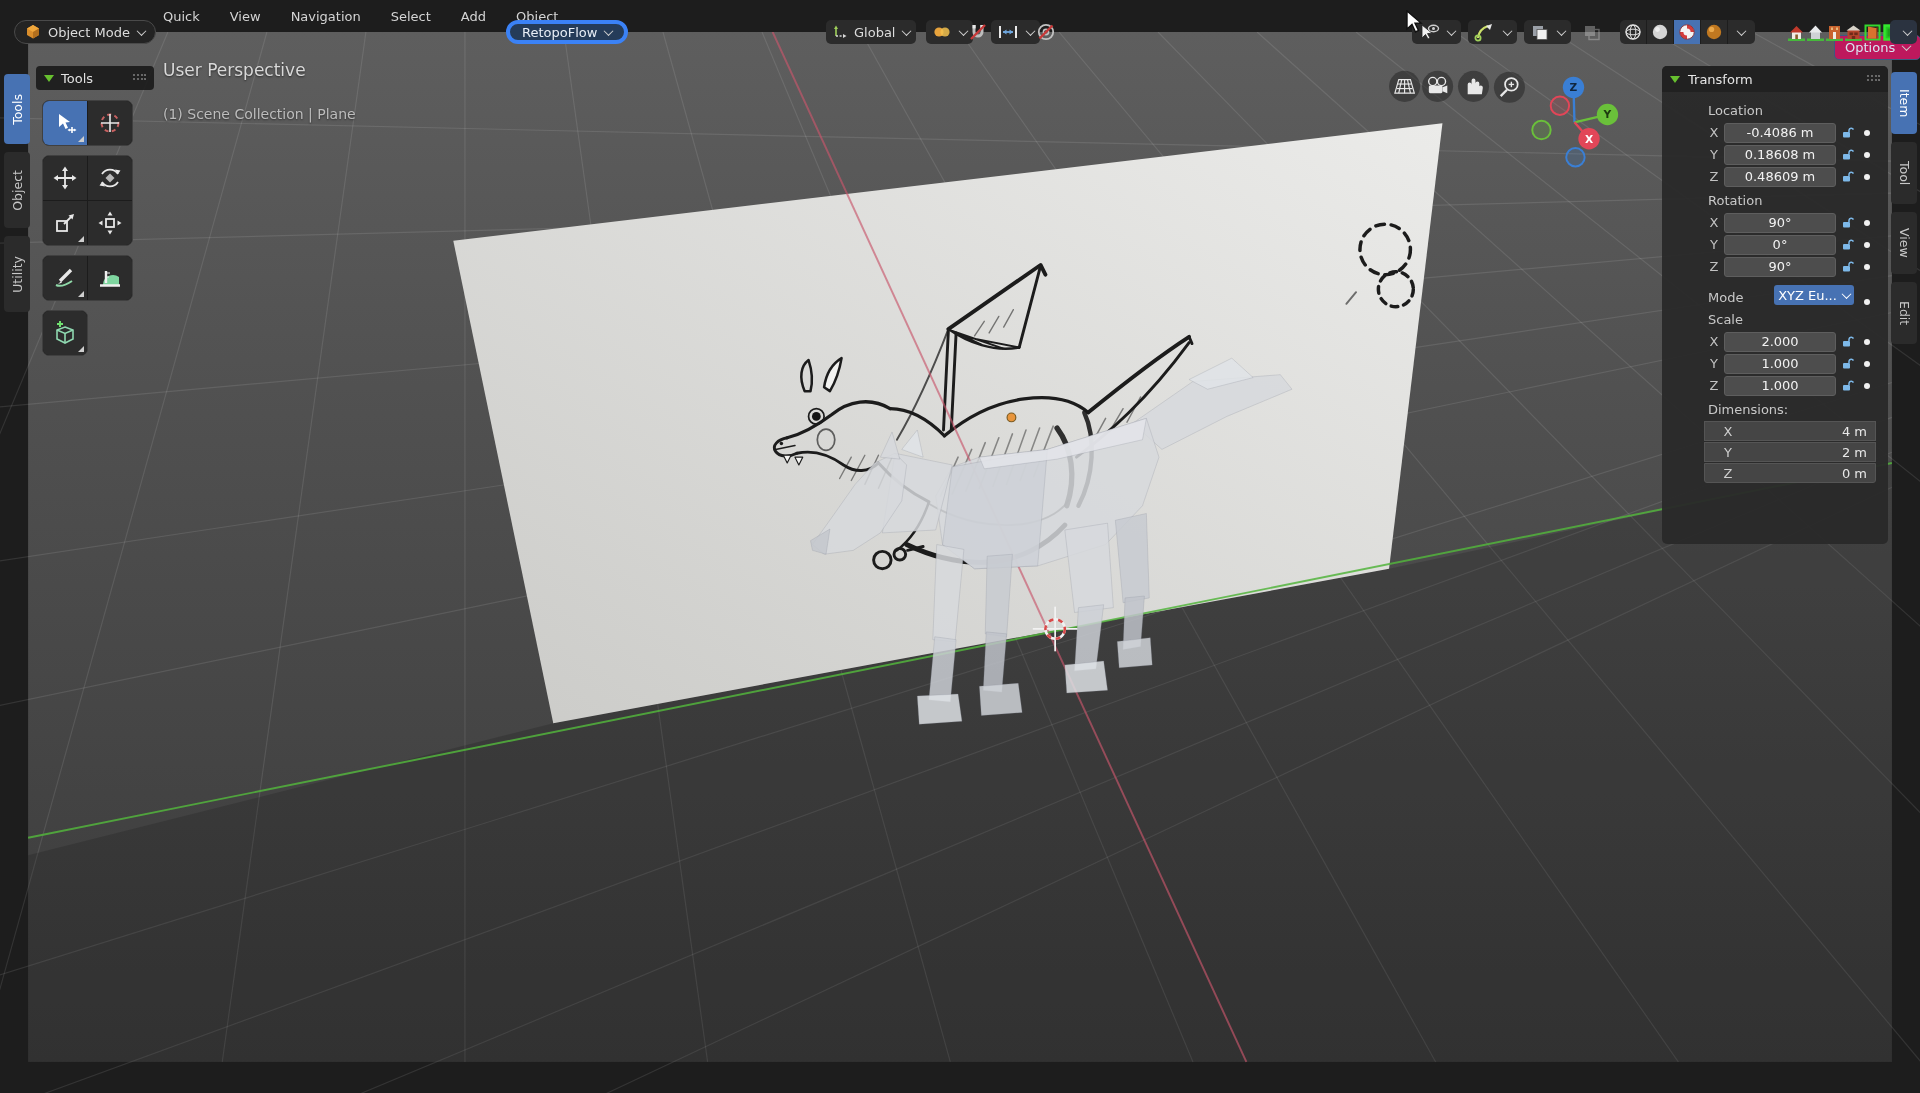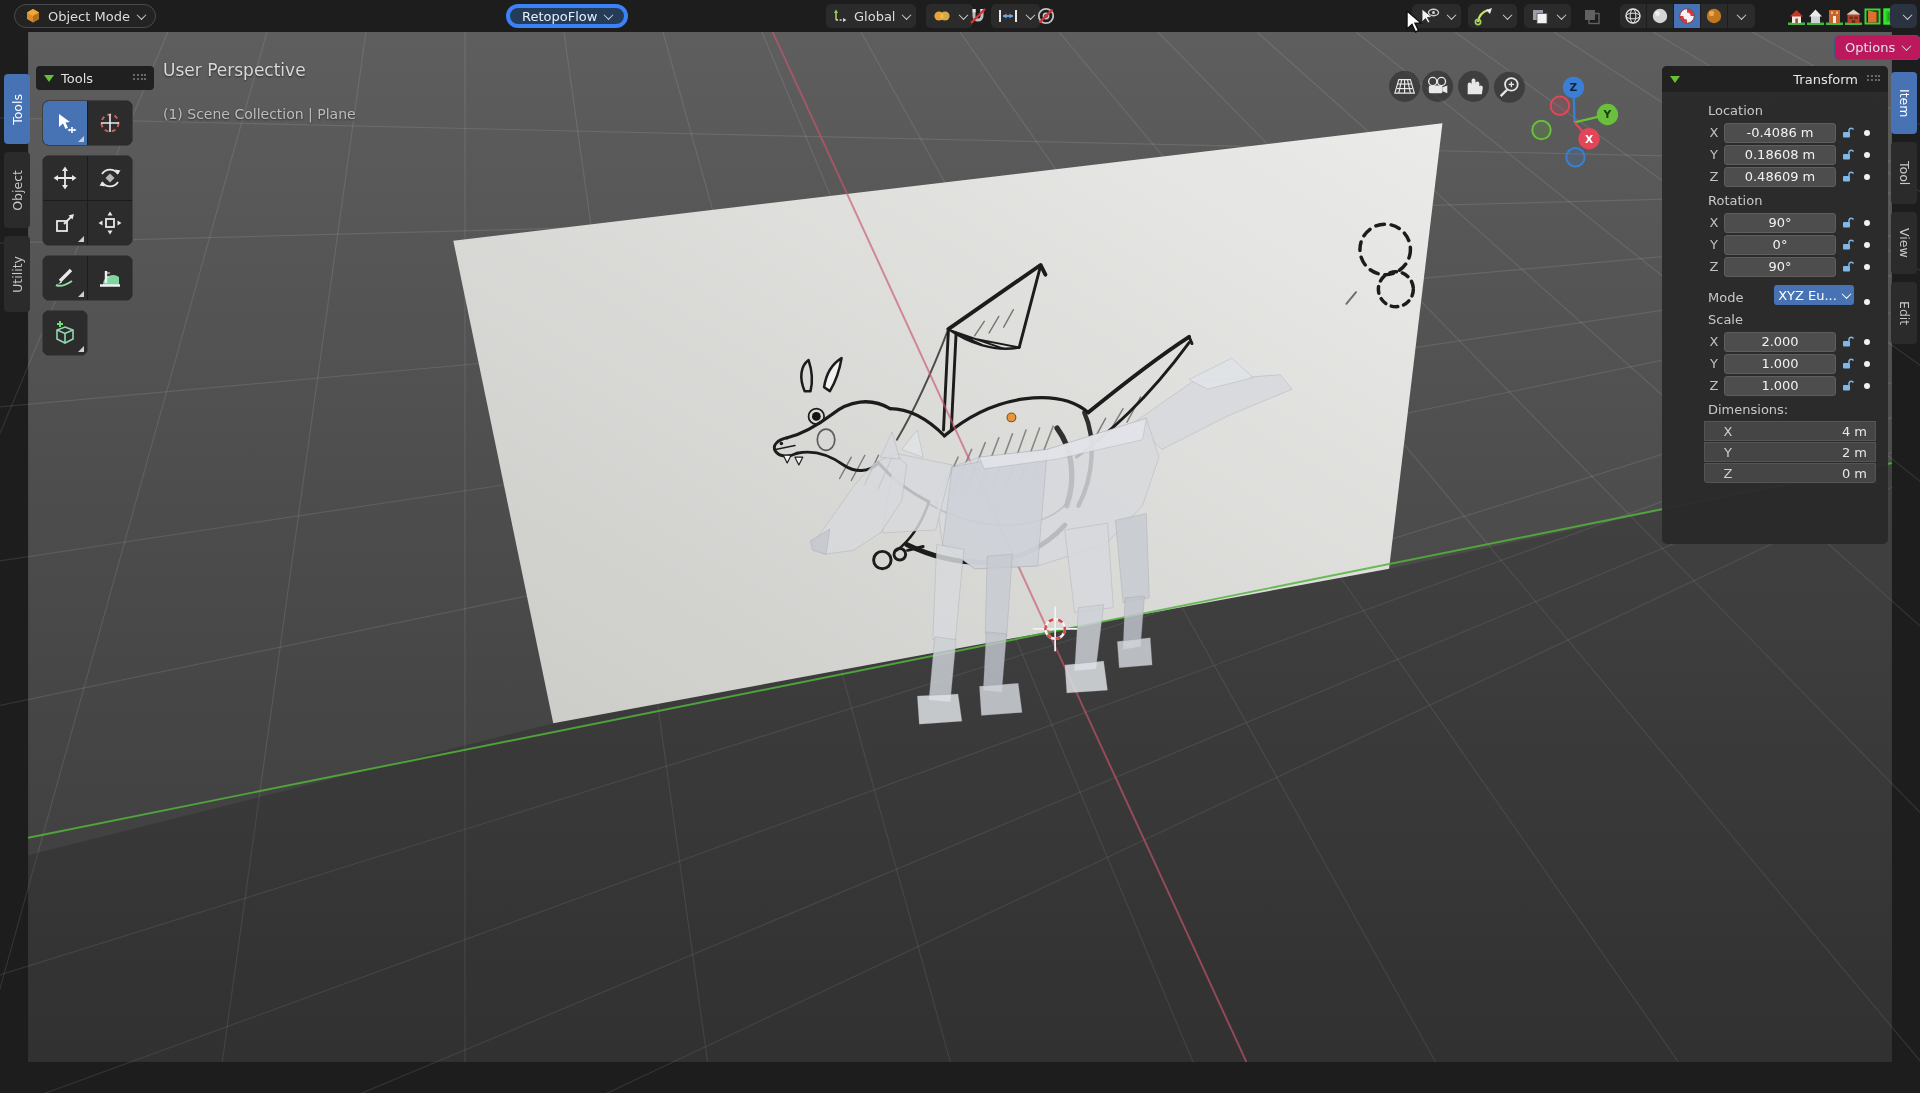--- a/index.html
+++ b/index.html
@@ -2,21 +2,21 @@
 <html><head>
 <meta charset="utf-8">
 <style>
   * { margin:0; padding:0; box-sizing:border-box; }
   html,body { width:1920px; height:1093px; overflow:hidden; background:#1d1d1d;
               font-family:"DejaVu Sans", sans-serif; }
   .app { position:relative; width:1920px; height:1093px; }
 
   
   .topbar { position:absolute; left:0; top:0; width:1920px; height:32px; background:#1d1d1d; z-index:50; }
-  .tb-item { position:absolute; top:4px; height:24px; display:flex; align-items:center; }
+  .tb-item { position:absolute; top:20px; height:24px; display:flex; align-items:center; }
   .pill { background:#232323; border:1px solid #4a4a4a; border-radius:12px; padding:0 10px; }
   .navy { background:#253c59; border:4px solid #3b82f6; border-radius:12px; padding:0 12px; }
   .tb-text { color:#dcdcdc; font-size:13px; white-space:nowrap; }
   .menu-row { position:absolute; left:163px; top:0; height:32px; display:flex; align-items:center; gap:30px; }
   .menu-item { color:#d4d4d4; font-size:13px; cursor:default; }
   .chev { display:inline-block; width:7px; height:7px; border-right:1.6px solid #cfcfcf;
           border-bottom:1.6px solid #cfcfcf; transform:rotate(45deg) translate(-1px,-1px); margin-left:8px; }
   .flat { background:#2b2b2b; border-radius:5px; padding:0 6px;justify-content:center; }
   .seg { display:flex; }
   .seg > div { width:27px; height:24px; background:#2b2b2b; display:flex; align-items:center; justify-content:center; border-right:1px solid #1d1d1d; }
@@ -56,21 +56,21 @@
           font-size:12.5px; display:flex; align-items:center; justify-content:center; }
   .vtab.right span { writing-mode:vertical-rl; }
   .vtab.left span  { writing-mode:vertical-rl; transform:rotate(180deg); }
   .vtab.active { background:#4772b3; color:#fff; }
 
   
   .npanel { position:absolute; left:1662px; top:34px; width:226px; height:478px;
             background:rgba(41,41,41,.95); border-radius:5px; z-index:20; font-size:13px; }
   .npanel-hdr { height:26px; background:rgba(32,32,32,.9); border-radius:5px 5px 0 0; display:flex;
                 align-items:center; gap:8px; padding:0 8px; }
-  .npanel-title { color:#e6e6e6; flex:1;text-align:right; }
+  .npanel-title { color:#e6e6e6; flex:1; }
   .npanel-body { padding:6px 12px 0 6px;margin-left:36px; }
   .sec-label { color:#c8c8c8; padding:5px 2px 4px 4px; }
   .axis-row { display:flex; align-items:center; height:21px; margin-bottom:1px; }
   .axis-lbl { width:20px; text-align:center; color:#c2c2c2; }
   .field { flex:1; height:20px; background:#4d4d4d; border:1px solid #5e5e5e; border-radius:3px;
            color:#f2f2f2; display:flex; align-items:center; justify-content:center; }
   .lockcell { width:22px; display:flex; justify-content:center; }
   .dotcell { width:18px; display:flex; justify-content:center; }
   .wdot { width:6px; height:6px; border-radius:50%; background:#f0f0f0; }
   .mode-row { display:flex; align-items:flex-end; height:24px; margin:4px 0 2px 0; }
@@ -96,20 +96,28 @@
     <div class="tb-item pill" style="left:14px;">
       <svg width="16" height="16" viewBox="0 0 16 16">
         <polygon points="8,1 14,4.5 14,11 8,14.5 2,11 2,4.5" fill="#d98d2b"></polygon>
         <polygon points="8,1 14,4.5 8,8 2,4.5" fill="#f0a73c"></polygon>
         <polygon points="8,8 14,4.5 14,11 8,14.5" fill="#b26f1e"></polygon>
       </svg>
       <span class="tb-text" style="margin-left:7px;">Object Mode</span>
       <span class="chev"></span>
     </div>
 
+    <div class="menu-row" style="left:163px;">
+      <span class="menu-item">Quick</span>
+      <span class="menu-item">View</span>
+      <span class="menu-item">Navigation</span>
+      <span class="menu-item">Select</span>
+      <span class="menu-item">Add</span>
+      <span class="menu-item">Object</span>
+    </div>
 
     <div class="tb-item navy" style="left:506px;">
       <span class="tb-text" style="color:#e8eef6;">RetopoFlow</span>
       <span class="chev"></span>
     </div>
 
     <div class="tb-item flat" style="left:826px;">
       <svg width="16" height="16" viewBox="0 0 16 16">
         <line x1="4" y1="12" x2="4" y2="4" stroke="#9fd05a" stroke-width="1.6"></line>
         <polygon points="4,1.5 2,5 6,5" fill="#9fd05a"></polygon>

